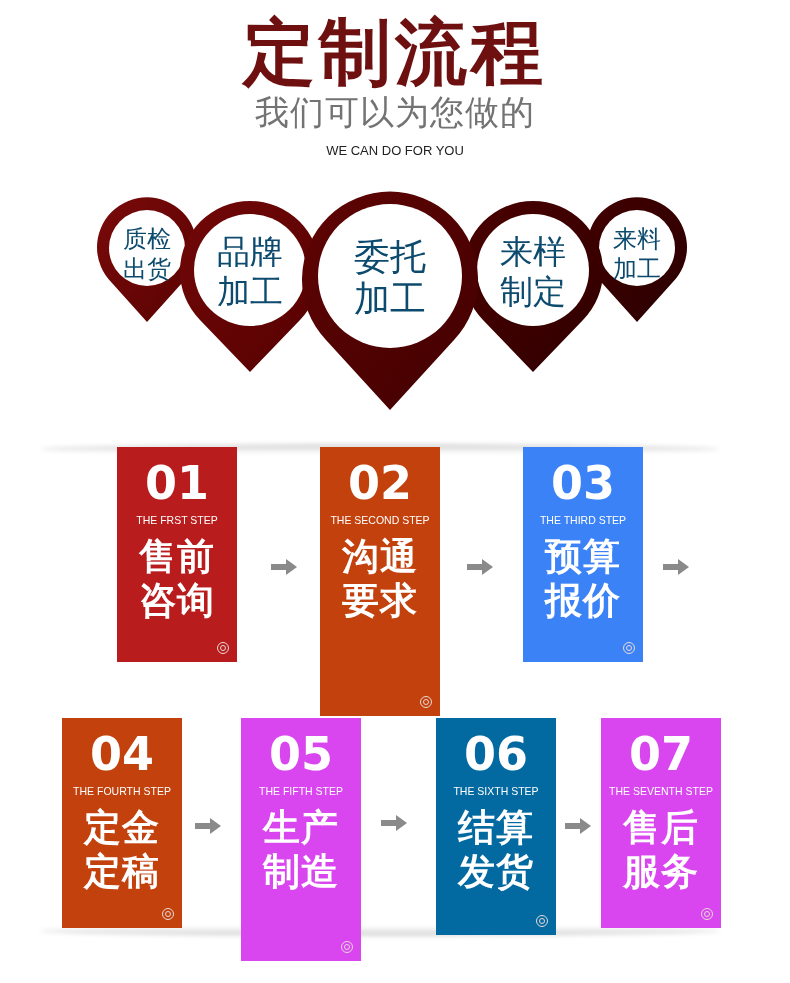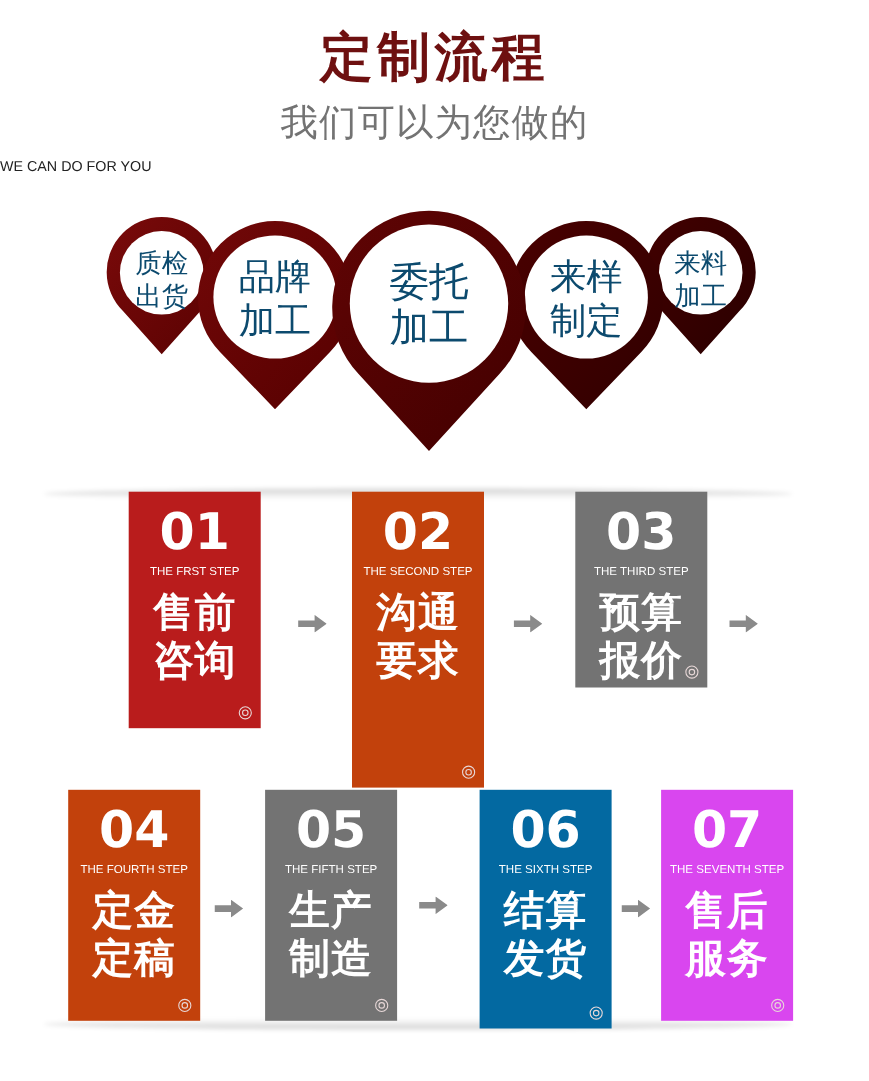--- a/index.html
+++ b/index.html
@@ -4,29 +4,29 @@
 <style>
   html, body { margin: 0; padding: 0; }
   body {
     width: 790px; height: 983px; position: relative; overflow: hidden;
     background: #ffffff;
     font-family: "DejaVu Sans", "Liberation Sans", sans-serif;
   }
   .abs { position: absolute; }
   .title {
     left: 0; width: 790px; top: 12px; text-align: center;
-    font-size: 48px; font-weight: bold; color: #6e1010; letter-spacing: 4px;
+    font-size: 72px; font-weight: bold; color: #6e1010; letter-spacing: 4px;
     line-height: 80px;
   }
   .subtitle {
     left: 0; width: 790px; top: 90px; text-align: center;
     font-size: 34px; color: #737373; line-height: 44px; letter-spacing: 1px;
   }
   .tagline {
-    left: 0; width: 790px; top: 143px; text-align: left;
+    left: 0; width: 790px; top: 143px; text-align: center;
     font-family: "Liberation Sans", sans-serif;
     font-size: 13px; color: #222222; line-height: 16px;
   }
   .pins { left: 0; top: 180px; width: 790px; height: 250px; }
   .pin-label {
     position: absolute; text-align: center; color: #0c4a6e;
     font-family: "DejaVu Sans", sans-serif;
   }
   .shadow-bar {
     position: absolute; height: 10px;
@@ -165,21 +165,21 @@
     <div>沟通</div>
     <div>要求</div>
   </div>
   <span class="ring"></span>
 </div>
 
 <svg class="arrow" style="left:467px; top:559px;" viewBox="0 0 26 16">
   <path d="M0,5 L15,5 L15,0 L26,8 L15,16 L15,11 L0,11 Z" fill="#8a8a8a"></path>
 </svg>
 
-<div class="card" style="left:523px; top:447px; height:178px; background:#737373;text-align:center;">
+<div class="card" style="left:523px; top:447px; height:215px; background:#3b82f6;text-align:center;">
   <div class="num">03</div>
   <div class="en">THE THIRD STEP</div>
   <div class="cn">
     <div>预算</div>
     <div>报价</div>
   </div>
   <span class="ring"></span>
 </div>
 
 <svg class="arrow" style="left:663px; top:559px;" viewBox="0 0 26 16">
@@ -193,21 +193,21 @@
     <div>定金</div>
     <div>定稿</div>
   </div>
   <span class="ring"></span>
 </div>
 
 <svg class="arrow" style="left:195px; top:818px;" viewBox="0 0 26 16">
   <path d="M0,5 L15,5 L15,0 L26,8 L15,16 L15,11 L0,11 Z" fill="#8a8a8a"></path>
 </svg>
 
-<div class="card" style="left:241px; top:718px; height:210px; background:#737373;">
+<div class="card" style="left:241px; top:718px; height:243px; background:#d946ef;">
   <div class="num">05</div>
   <div class="en">THE FIFTH STEP</div>
   <div class="cn">
     <div>生产</div>
     <div>制造</div>
   </div>
   <span class="ring"></span>
 </div>
 
 <svg class="arrow" style="left:381px; top:815px;" viewBox="0 0 26 16">

